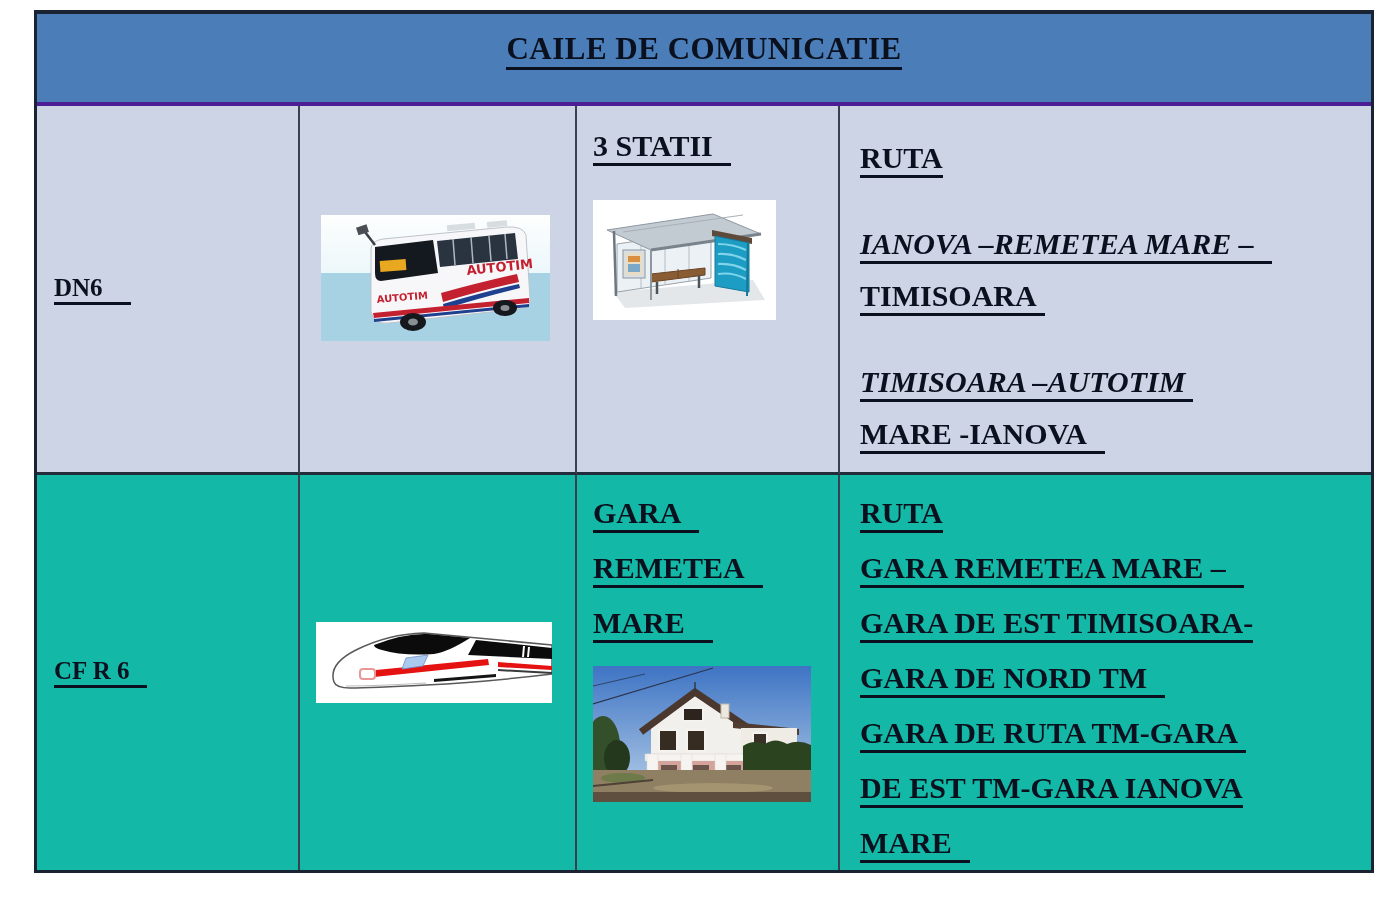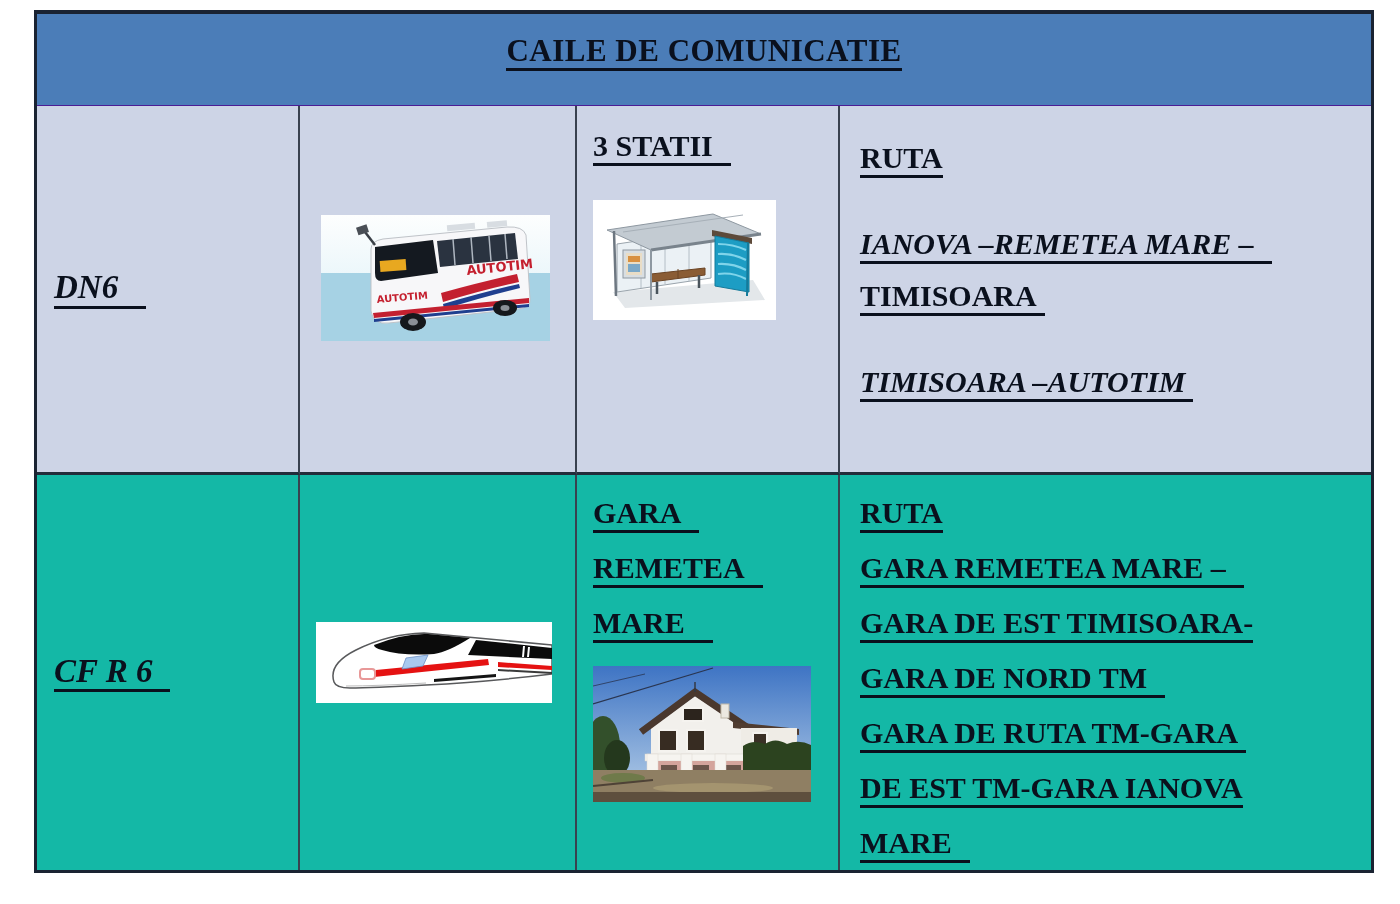--- a/index.html
+++ b/index.html
@@ -14,35 +14,35 @@
     display:grid;
     grid-template-columns:263px 277px 263px 531px;
     grid-template-rows:92px 369px 395px;
     border:3px solid #1a2332;border-top-width:4px;
   }
   .cell{
     box-sizing:border-box;position:relative;overflow:hidden;
     color:#0a101d;font-weight:bold;
   }
   .bR{border-right:2px solid #39414f;}
-  .bB{border-bottom:1px solid #4c1d95;}
+  .bB{border-bottom:4px solid #4c1d95;}
   .bB3{border-bottom:3px solid #222c3a;}
   .hdr{
     grid-column:1/5;background:#4b7db8;
     display:flex;align-items:center;justify-content:center;
     padding-bottom:14px;
   }
   .r1{background:#cdd4e6;}
   .r2{background:#14b8a6;}
   .u{
     display:inline-block;line-height:1.12;
     border-bottom:3px solid #0a101d;white-space:nowrap;
   }
   .title{font-size:31px;letter-spacing:.5px;}
-  .label{font-size:33px;font-style:italic;}
+  .label{font-size:25px;}
   .txt{font-size:30px;}
   .vcenter{display:flex;align-items:center;}
   .padL{padding-left:17px;}
   
   .pr0{padding-right:0;}
   .pr1{padding-right:8px;}
   .pr2{padding-right:18px;}
   .pr3{padding-right:28px;}
   
   .routecell1{padding:26px 8px 0 20px;}
@@ -131,20 +131,21 @@
       <path d="M58,50 L58,100" stroke="#8e98a1" stroke-width="2"></path>
       <path d="M155,43 L154,96" stroke="#157a9a" stroke-width="2"></path>
     </svg>
   </div>
 
   <div class="cell r1 bB3 routecell1 txt">
     <div class="line"><span class="u pr0">RUTA</span></div>
     <div class="line gap"><span class="u pr2">IANOVA –REMETEA MARE –</span></div>
     <div class="line"><span class="u pr1">TIMISOARA</span></div>
     <div class="line gap"><span class="u pr1">TIMISOARA –AUTOTIM</span></div>
+    <div class="line"><span class="u pr2">MARE -IANOVA</span></div>
   </div>
 
   <div class="cell r2 bR vcenter padL">
     <span class="u label pr2">CF R 6</span>
   </div>
 
   <div class="cell r2 bR">
     <svg class="photo trainimg" width="236" height="81" viewBox="0 0 236 81">
       <rect x="0" y="0" width="236" height="81" fill="#ffffff"></rect>
       <path d="M18,60 Q12,42 40,28 Q72,12 108,11 L236,23 L236,52 Q170,60 110,63 Q55,66 34,66 Q20,66 18,60 Z" fill="#ffffff" stroke="#58595b" stroke-width="1.5"></path>

